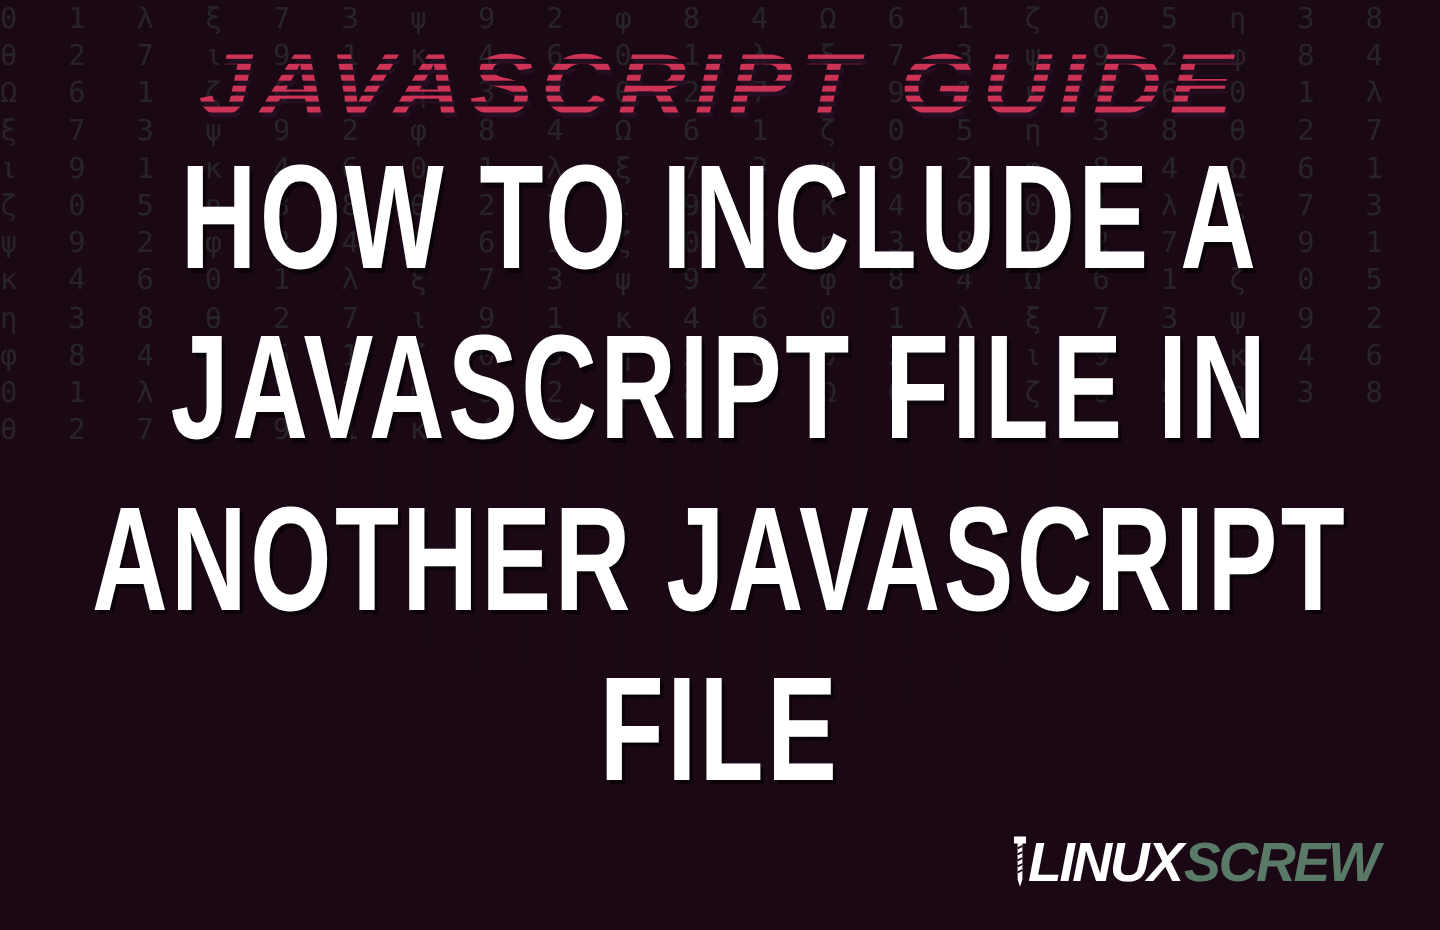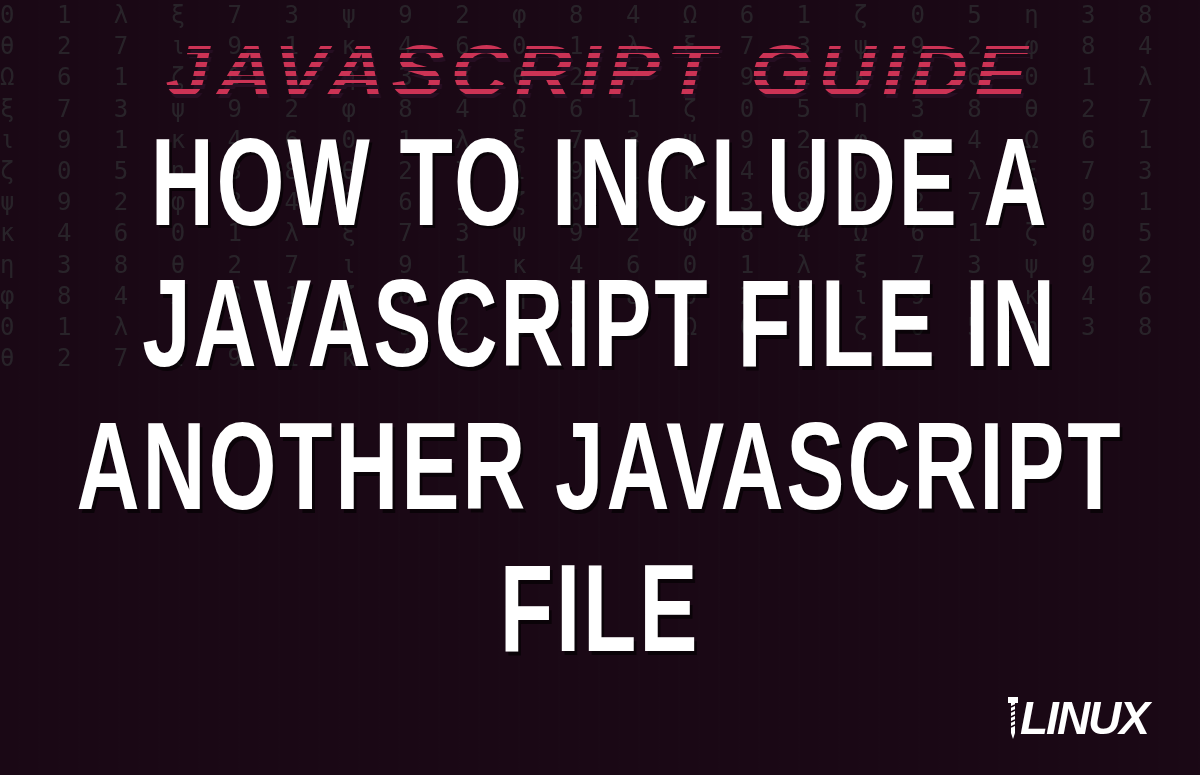--- a/index.html
+++ b/index.html
@@ -156,14 +156,15 @@
       <svg viewBox="0 0 18 46" xmlns="http://www.w3.org/2000/svg">
         <path d="M 4 2 L 14 2 L 14 8 L 11 8 L 11 38 L 9 44 L 7 38 L 7 8 L 4 8 Z" fill="#ffffff"></path>
         <line x1="7" y1="12" x2="11" y2="10" stroke="#1a0815" stroke-width="1.5"></line>
         <line x1="7" y1="17" x2="11" y2="15" stroke="#1a0815" stroke-width="1.5"></line>
         <line x1="7" y1="22" x2="11" y2="20" stroke="#1a0815" stroke-width="1.5"></line>
         <line x1="7" y1="27" x2="11" y2="25" stroke="#1a0815" stroke-width="1.5"></line>
         <line x1="7" y1="32" x2="11" y2="30" stroke="#1a0815" stroke-width="1.5"></line>
       </svg>
     </span>
     <span class="logo-linux">LINUX</span>
+    <span class="logo-screw">SCREW</span>
   </div>
 </div>
 
 </body></html>

